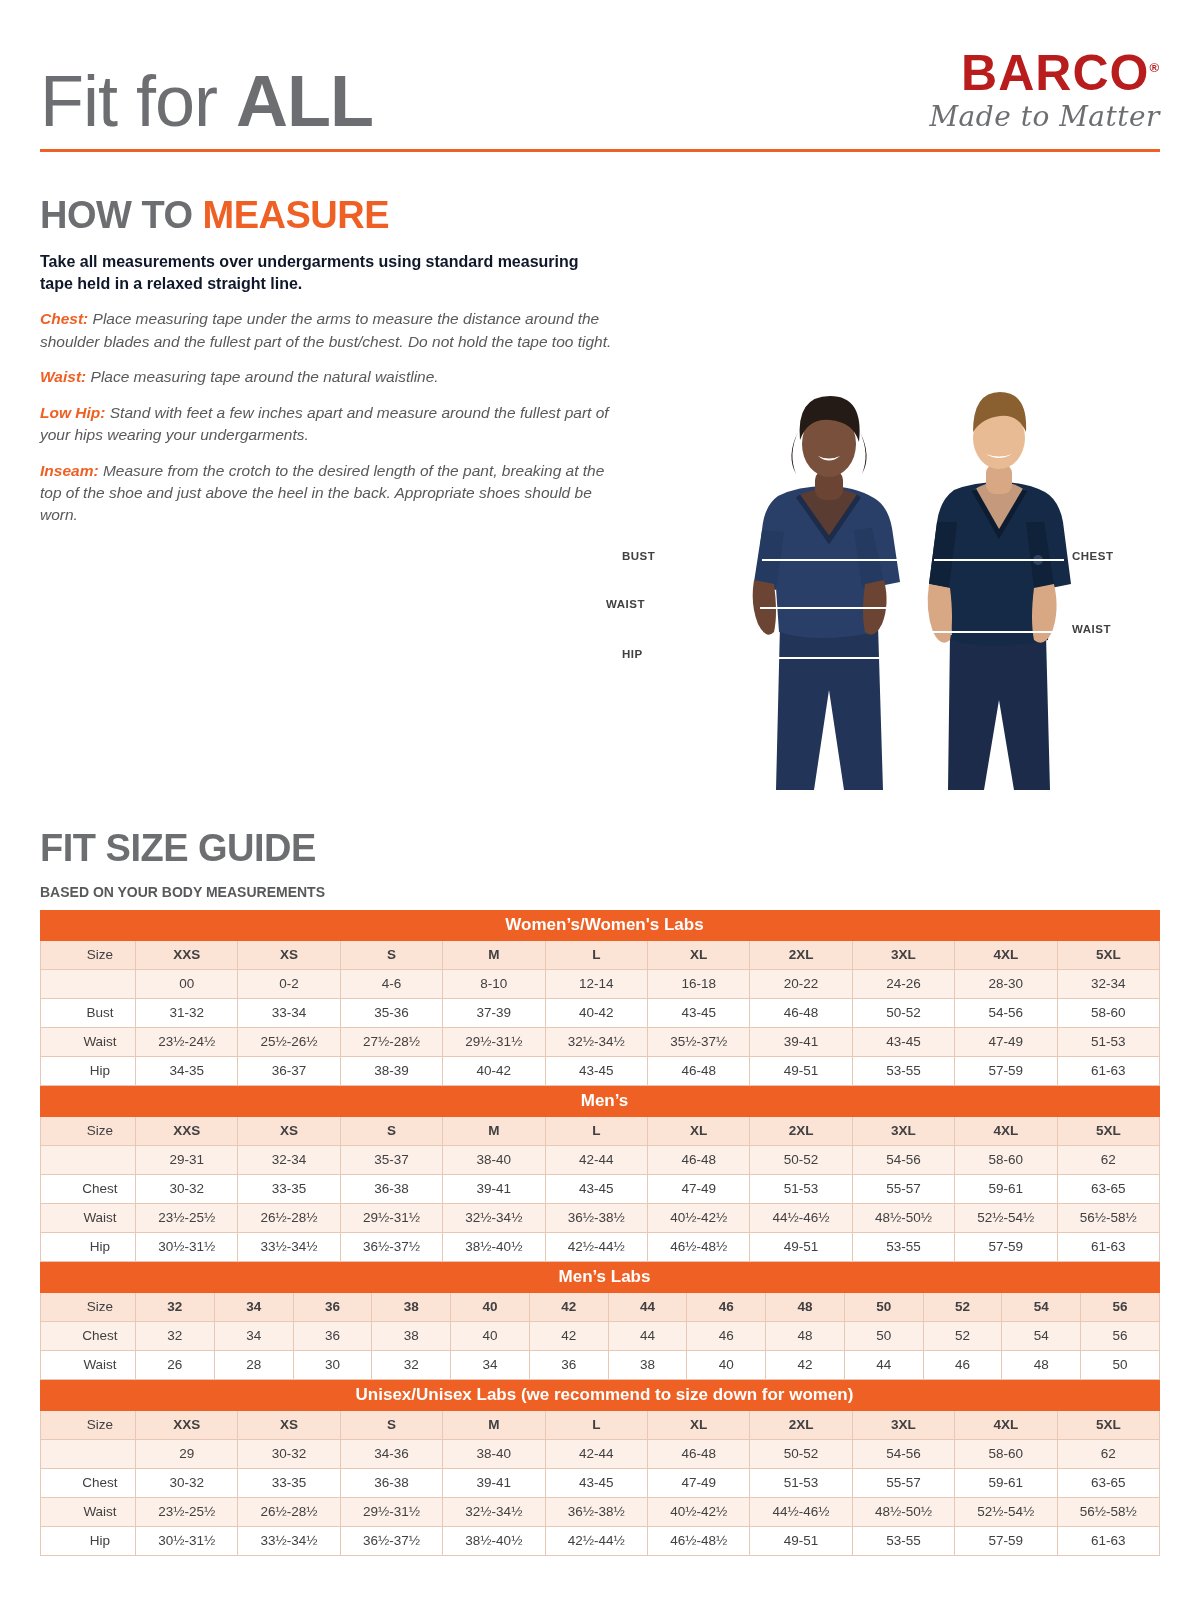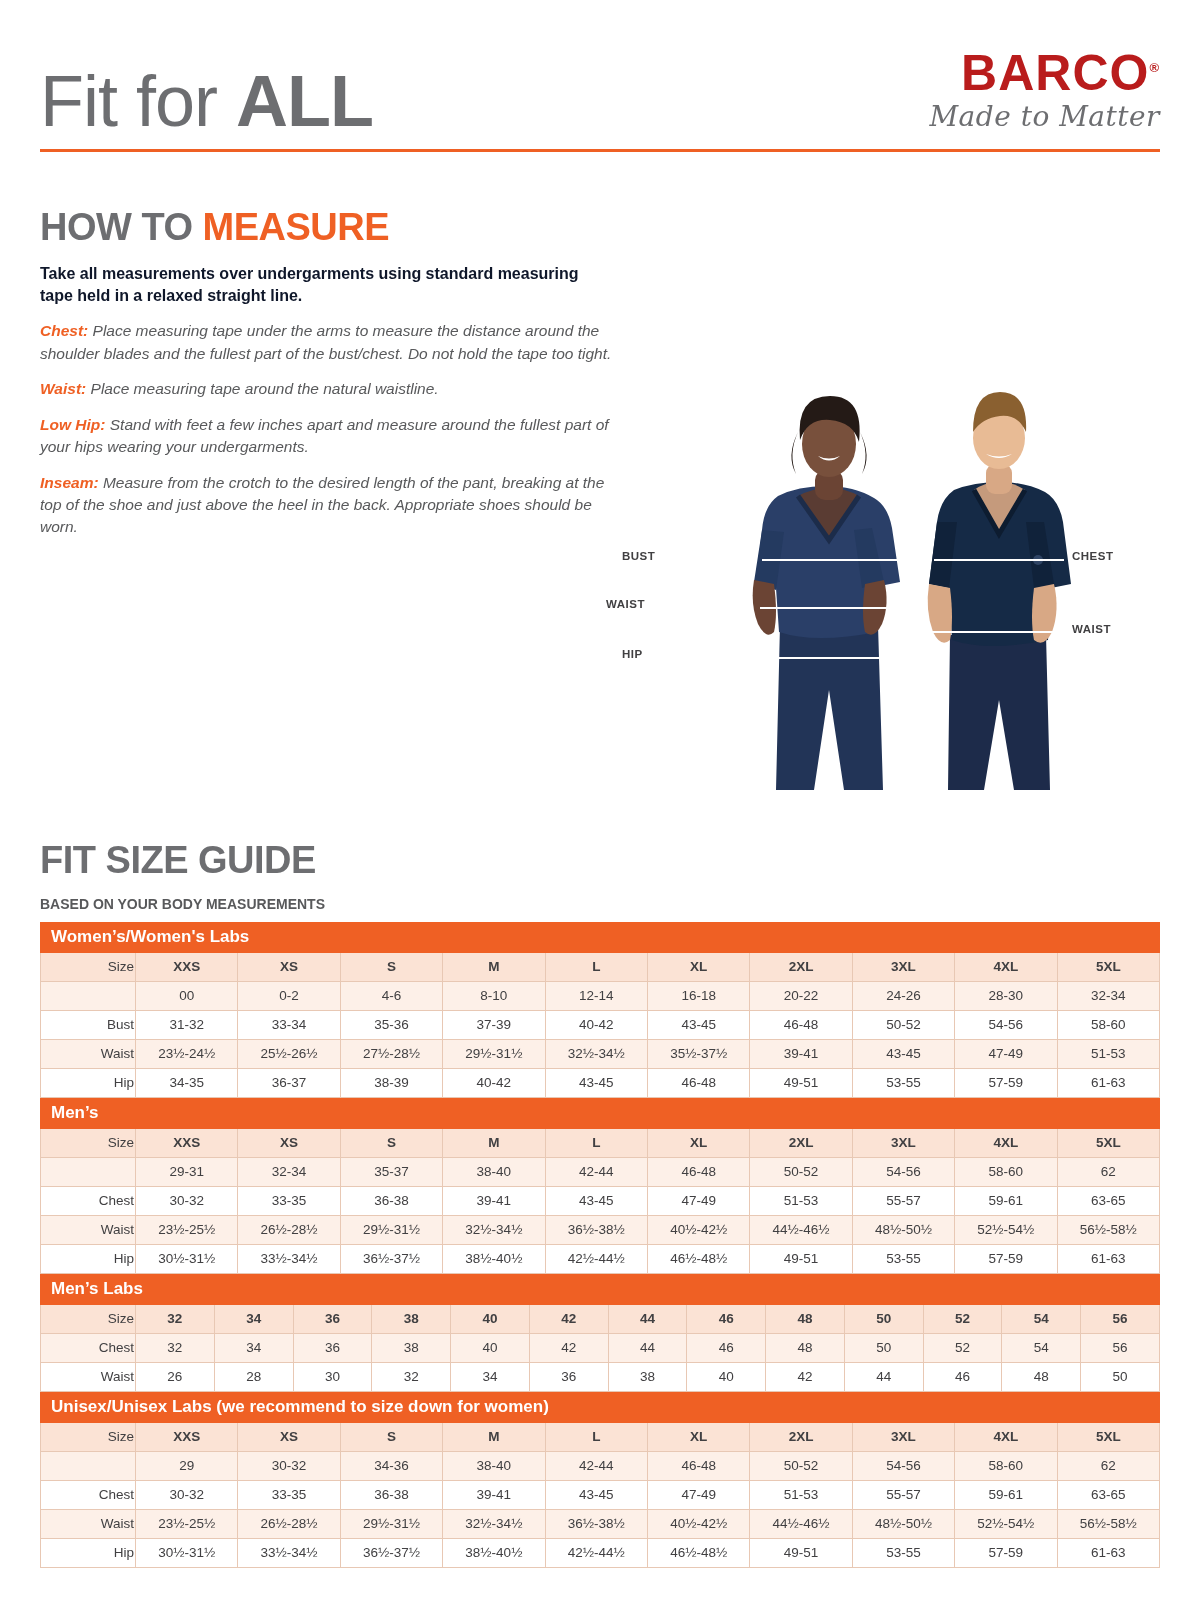--- a/index.html
+++ b/index.html
@@ -18,39 +18,39 @@
   .header { display:flex; align-items:flex-end; justify-content:space-between; padding-top:48px; }
   .title-main { font-size:72px; line-height:1; font-weight:400; color:#6d6e71; letter-spacing:-1px; }
   .title-main b { font-weight:700; color:#6d6e71; }
   .brand { text-align:right; padding-bottom:4px; }
   .brand-name { font-size:50px; font-weight:700; color:#b91c1c; letter-spacing:1px; line-height:1; position:relative; display:inline-block;}
   .brand-reg { font-size:13px; vertical-align:super; font-weight:700; }
   .brand-tag { font-family:"DejaVu Serif", serif; font-style:italic; font-size:28px; color:#6d6e71; margin-top:2px; letter-spacing:0.5px;}
   .rule { height:3px; background:#ef6024; margin-top:12px; }
 
   
-  .section { margin-top:54px; }
+  .section { margin-top:42px; }
   h2.sect-title { font-size:38px; font-weight:700; color:#6d6e71; margin:0 0 14px 0; letter-spacing:-0.5px; }
   h2.sect-title .accent { color:#ef6024; }
   .lead { font-size:16px; font-weight:700; color:#0f172a; line-height:1.35; max-width:570px; margin-bottom:14px; }
   .meas-item { font-size:15.5px; line-height:1.45; max-width:580px; margin-bottom:13px; color:#58595b;font-style:italic; }
   .meas-item .lbl { color:#ef6024; font-weight:700; }
 
   
   .models { position:absolute; right:38px; top:370px; width:460px; height:420px; }
   .callout { position:absolute; font-size:11.5px; font-weight:700; color:#414042; letter-spacing:0.5px; }
 
   
   .guide-head { margin-top:300px; }
   .guide-sub { font-size:14px; font-weight:700; color:#58595b; margin:2px 0 10px 0; }
 
   table.sz { width:100%; border-collapse:collapse; table-layout:fixed; }
   table.sz td, table.sz th { border:1px solid #e8c8b4; font-size:13.5px; text-align:center; height:29px; color:#414042; font-weight:400; }
-  table.sz td.rowlab { text-align:right; padding-left:25px; width:95px; font-weight:400; }
-  tr.bandrow td { background:#ef6024; color:#ffffff; font-size:17px; font-weight:700; text-align:left; padding-left:10px; height:30px; border:1px solid #ef6024; }
+  table.sz td.rowlab { text-align:center; padding-left:25px; width:95px; font-weight:400; }
+  tr.bandrow td { background:#ef6024; color:#ffffff; font-size:17px; font-weight:700; text-align:center; padding-left:10px; height:30px; border:1px solid #ef6024; }
   tr.sizerow td { background:#fbe3d5; font-weight:700; }
   tr.sizerow td.rowlab { background:#fbe3d5; font-weight:400; }
   tr.altrow td { background:#fdf0e8; }
   tr.whiterow td { background:#ffffff; }
 
   .tbl-wrap { margin-top:10px; }
 </style>
 </head>
 <body>
 

